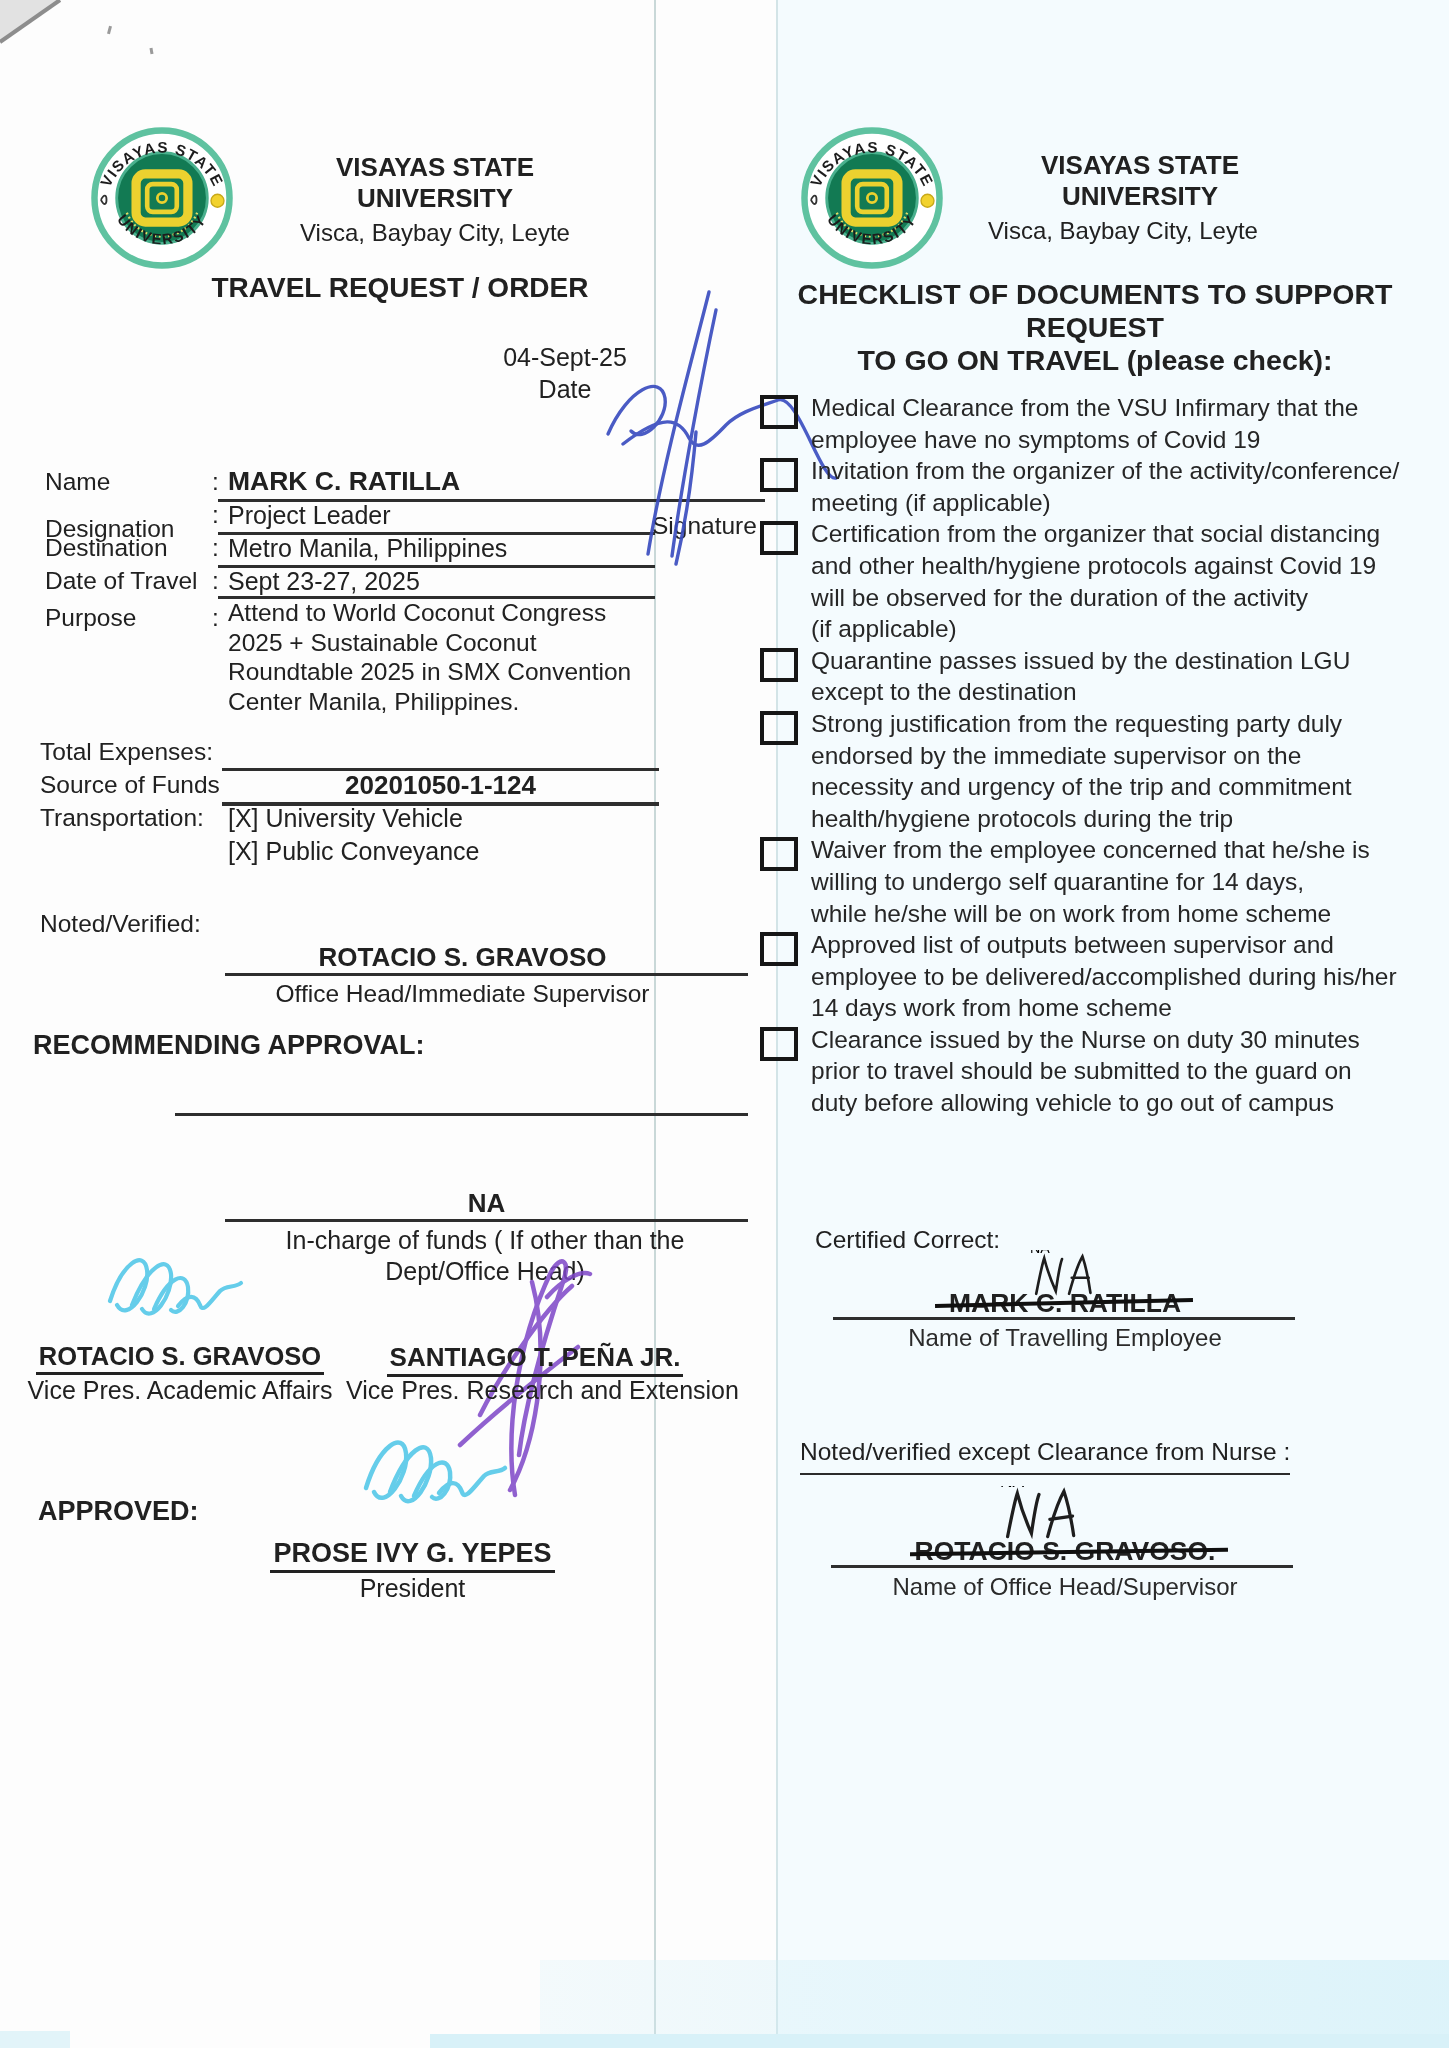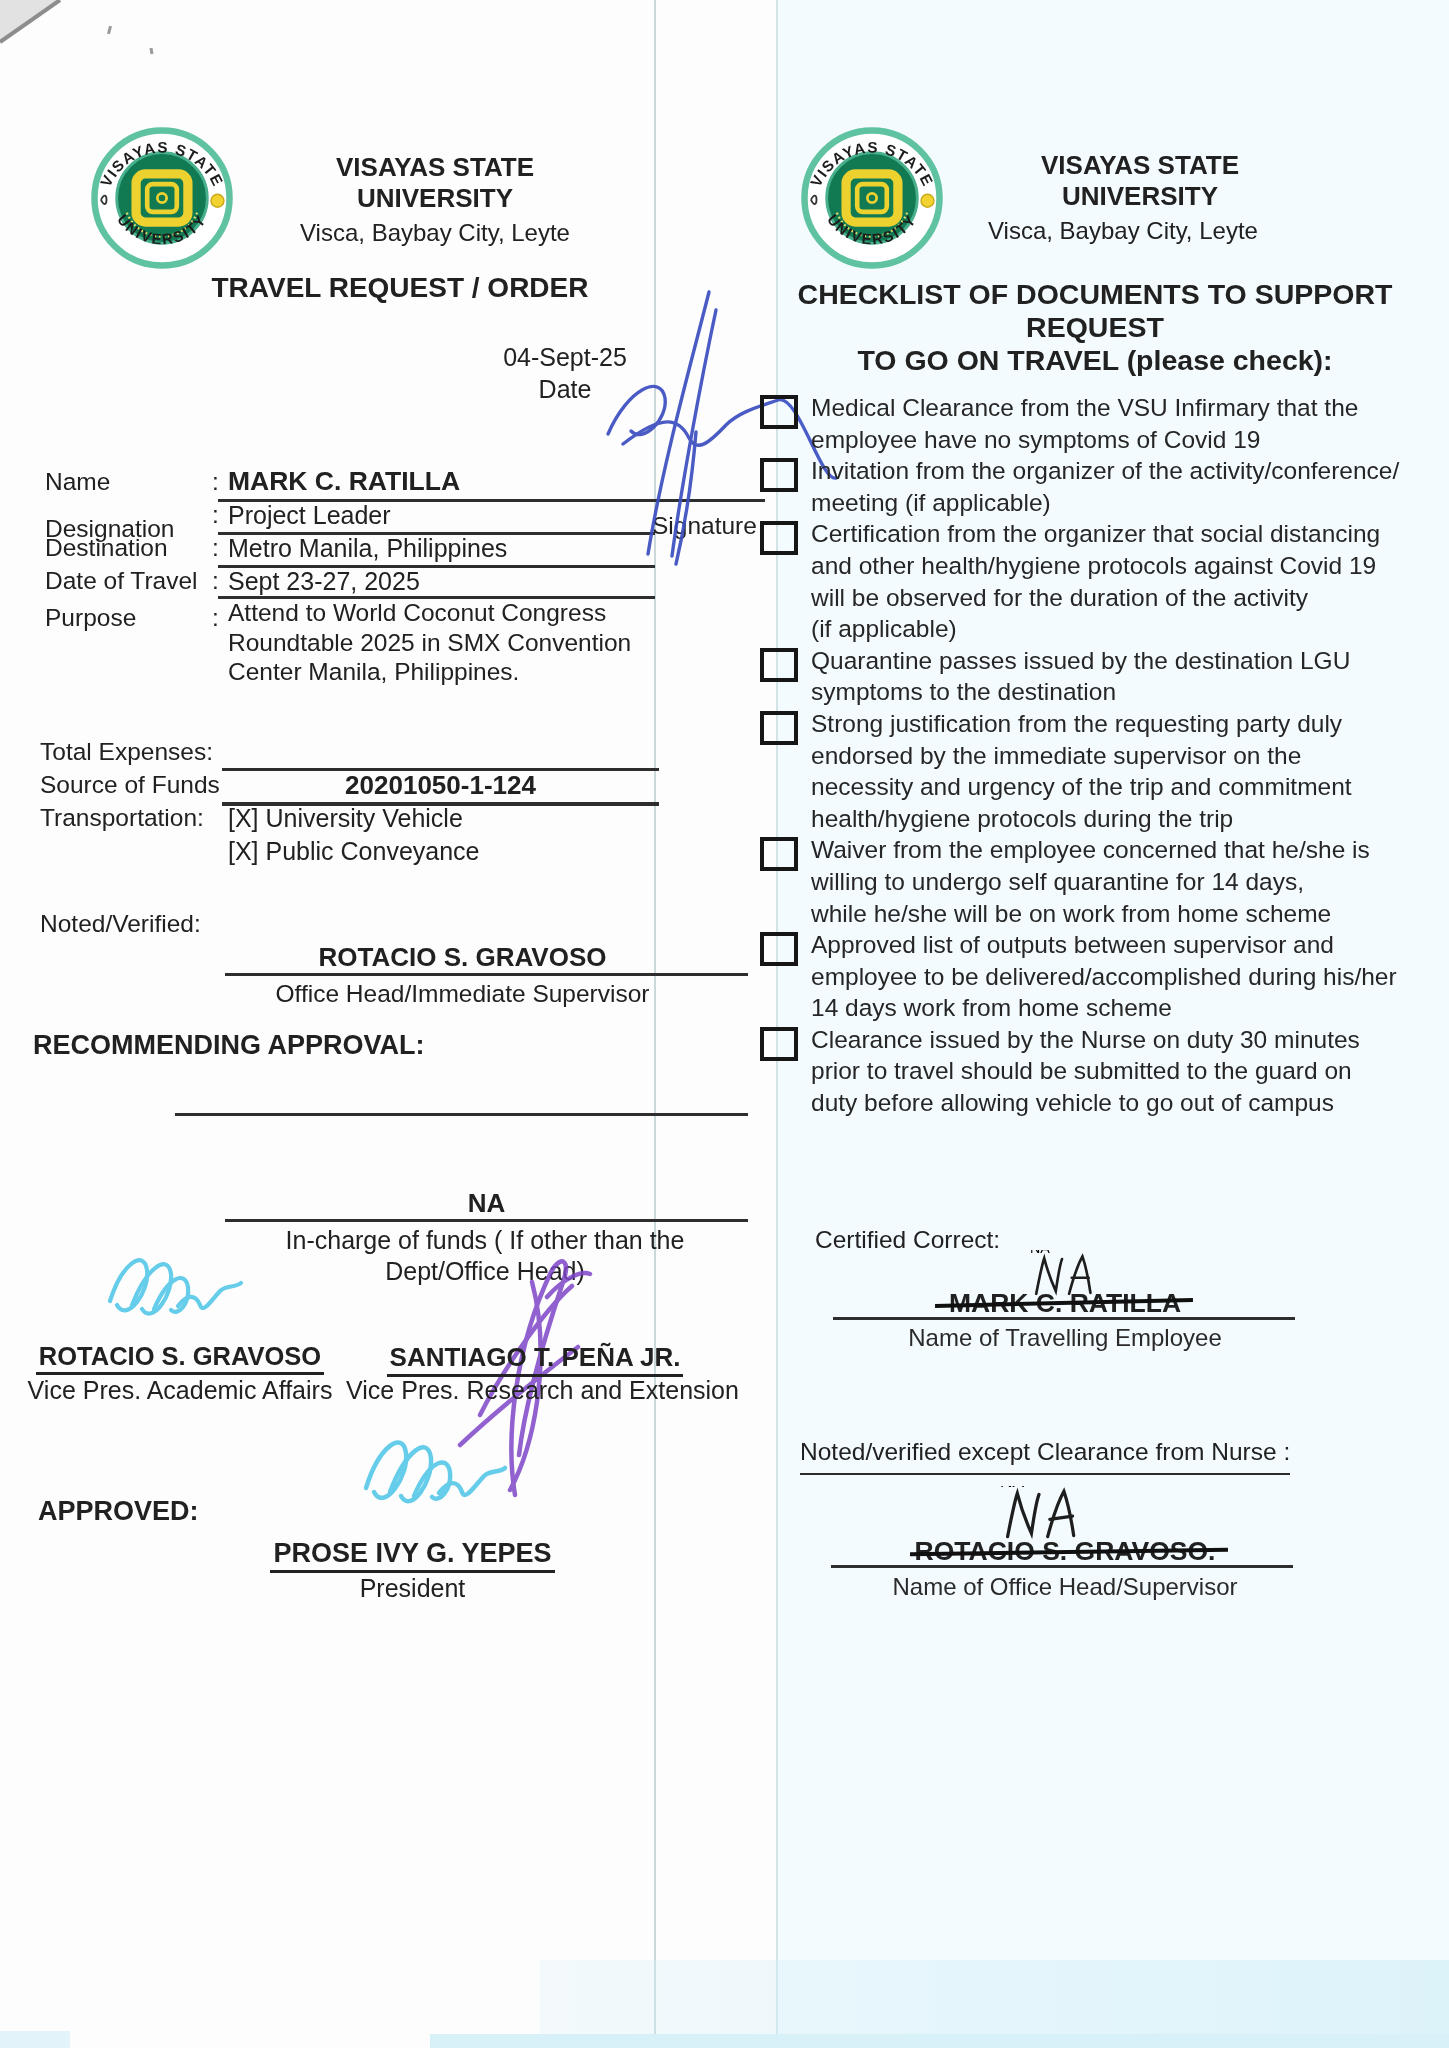--- a/index.html
+++ b/index.html
@@ -88,20 +88,21 @@
 
   <div class="abs lbl" style="left:45px;top:567px;">Date of Travel</div>
   <div class="abs lbl" style="left:212px;top:567px;">:</div>
   <div class="abs val" style="left:228px;top:567px;">Sept 23-27, 2025</div>
   <div class="rule" style="left:218px;top:596px;width:437px;"></div>
 
   <div class="abs lbl" style="left:45px;top:604px;">Purpose</div>
   <div class="abs lbl" style="left:212px;top:604px;">:</div>
   <div class="abs" style="left:228px;top:598px;font-size:24.5px;line-height:29.5px;width:450px;">
     <div>Attend to World Coconut Congress</div>
+    <div>2025 + Sustainable Coconut</div>
     <div>Roundtable 2025 in SMX Convention</div>
     <div>Center Manila, Philippines.</div>
   </div>
 
   <div class="abs" style="left:652px;top:512px;font-size:24.5px;">Signature</div>
 
   <div class="abs lbl" style="left:40px;top:738px;">Total Expenses:</div>
   <div class="rule" style="left:222px;top:768px;width:437px;"></div>
 
   <div class="abs lbl" style="left:40px;top:771px;">Source of Funds</div>
@@ -230,21 +231,21 @@
           <div>Certification from the organizer that social distancing</div>
           <div>and other health/hygiene protocols against Covid 19</div>
           <div>will be observed for the duration of the activity</div>
           <div> (if applicable)</div>
         </div>
       </div>
       <div class="cl-item">
         <span class="cl-box"></span>
         <div class="cl-text">
           <div>Quarantine passes issued by the destination LGU</div>
-          <div>symptoms to the destination</div>
+          <div>except to the destination</div>
         </div>
       </div>
       <div class="cl-item">
         <span class="cl-box"></span>
         <div class="cl-text">
           <div>Strong justification from the requesting party duly</div>
           <div>endorsed by the immediate supervisor on the</div>
           <div>necessity and urgency of the trip and commitment</div>
           <div>health/hygiene protocols during the trip</div>
         </div>

